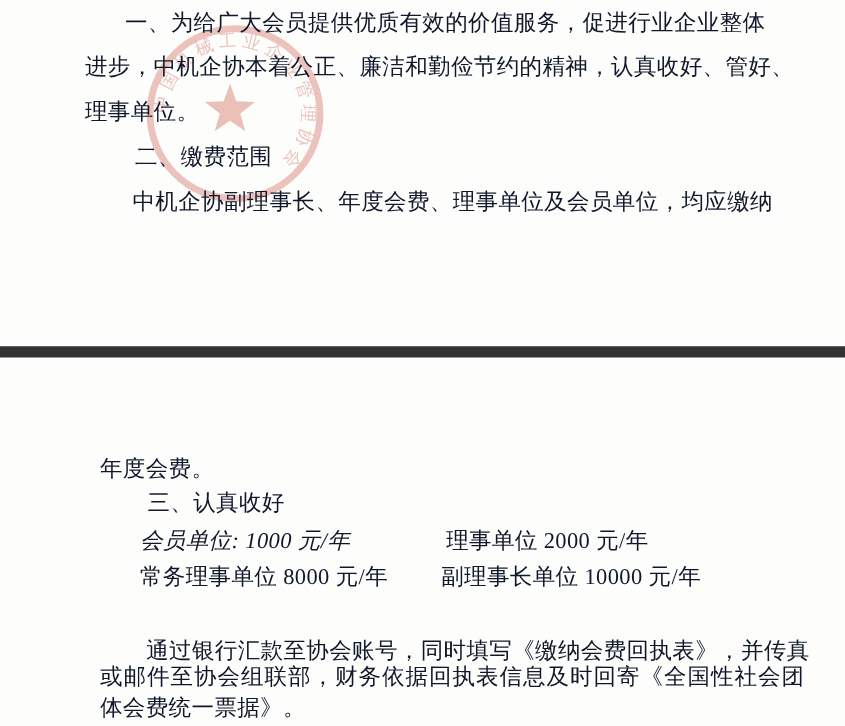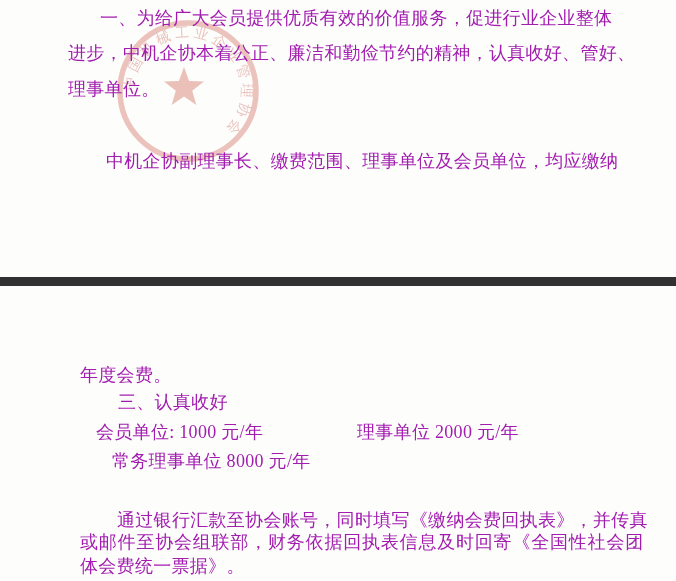--- a/index.html
+++ b/index.html
@@ -15,21 +15,21 @@
     background: #fdfdfc;
     overflow: hidden;
   }
   .page { position: absolute; left: 0; width: 676px; }
   .page-1 { top: 0; height: 277px; }
   .page-2 { top: 286px; height: 270px; }
   .txt {
     position: absolute;
     font-size: 18px;
     line-height: 20px;
-    color: #a21caf;
+    color: #0f172a;
     white-space: nowrap;
     letter-spacing: 0.3px;
     z-index: 2;
   }
   .separator {
     position: absolute;
     left: 0;
     top: 277px;
     width: 676px;
     height: 9px;
@@ -61,32 +61,34 @@
       <circle cx="76" cy="76" r="68" fill="none" stroke="#dc9186" stroke-width="5.5" opacity="0.55"></circle>
       <polygon points="72,52 77.1,66 92,66.5 80.2,75.7 84.3,90 72,81.6 59.7,90 63.8,75.7 52,66.5 66.9,66" fill="#de978c" opacity="0.6"></polygon>
       <text font-size="14" letter-spacing="4" fill="#d58a80" opacity="0.5" font-family="Liberation Serif, serif">
         <textPath href="#sealArc">中国机械工业企业管理协会</textPath>
       </text>
     </svg>
 
     <p class="txt" style="left:100px; top:8px;">一、为给广大会员提供优质有效的价值服务，促进行业企业整体</p>
     <p class="txt" style="left:68px;  top:43px;">进步，中机企协本着公正、廉洁和勤俭节约的精神，认真收好、管好、</p>
     <p class="txt" style="left:68px;  top:79px;">理事单位。</p>
-    <p class="txt" style="left:106px; top:151px;">中机企协副理事长、缴费范围、理事单位及会员单位，均应缴纳</p>
+    <p class="txt" style="left:108px; top:115px;">二、缴费范围</p>
+    <p class="txt" style="left:106px; top:151px;">中机企协副理事长、年度会费、理事单位及会员单位，均应缴纳</p>
   </section>
 
   <div class="separator"></div>
 
   <section class="page page-2">
 
     <p class="txt" style="left:80px;  top:79px;">年度会费。</p>
     <p class="txt" style="left:118px; top:106px;">三、认真收好</p>
 
-    <p class="txt" style="left:96px; top:136px;">会员单位: 1000 元/年</p>
+    <p class="txt" style="left:112px; top:136px;font-style:italic;">会员单位: 1000 元/年</p>
     <p class="txt" style="left:357px; top:136px;">理事单位 2000 元/年</p>
     <p class="txt" style="left:112px; top:165px;">常务理事单位 8000 元/年</p>
+    <p class="txt" style="left:353px; top:165px;">副理事长单位 10000 元/年</p>
 
     <p class="txt" style="left:117px; top:224px;text-align:right;">通过银行汇款至协会账号，同时填写《缴纳会费回执表》，并传真</p>
     <p class="txt" style="left:80px;  top:247px; letter-spacing:0.8px;font-family:Liberation Mono, monospace;">或邮件至协会组联部，财务依据回执表信息及时回寄《全国性社会团</p>
     <p class="txt" style="left:80px;  top:270px;">体会费统一票据》。</p>
   </section>
 
 </div>
 
 </body></html>

